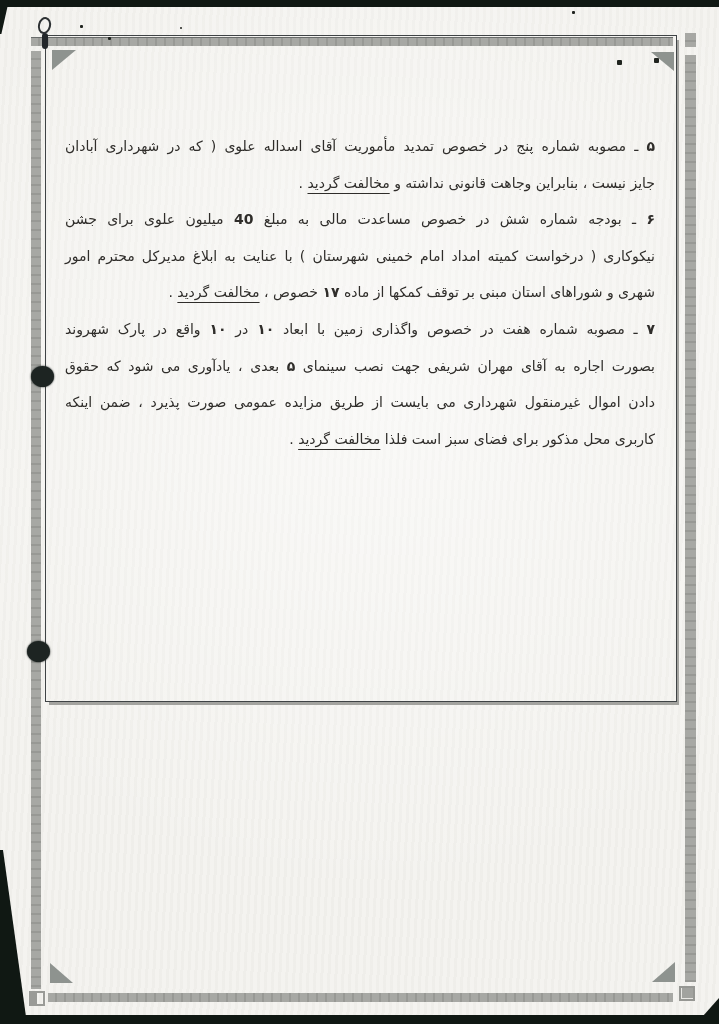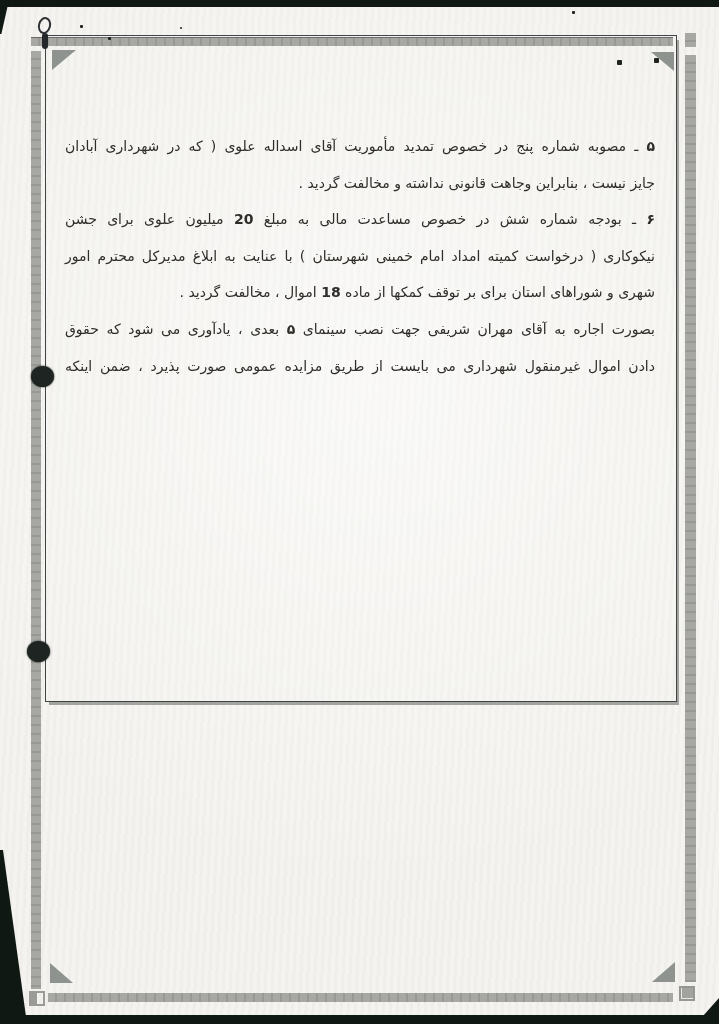--- a/index.html
+++ b/index.html
@@ -61,21 +61,21 @@
   .ink-hook{left:38px;top:17px;width:13px;height:17px;border:2px solid #2e3234;
     border-radius:50%;transform:rotate(14deg);background:transparent;}
   .ink-blob{left:42px;top:33px;width:6px;height:16px;border-radius:3px;background:#23272a;}
   .speck{background:#20241f;border-radius:1px;}
   
   .text-block{left:65px;top:128px;width:590px;direction:rtl;color:var(--ink);
     font-size:14px;}
   .line{height:36.6px;line-height:36.6px;text-align:justify;text-align-last:justify;overflow:visible;}
   .line.last{text-align-last:right;}
   .line span.b{font-weight:700;}
-  .line span.u{text-decoration-thickness:1.4px;text-underline-offset:5px;}
+  .line span.u{text-decoration:underline;text-decoration-thickness:1.4px;text-underline-offset:5px;}
 </style>
 </head>
 <body>
 
 <div id="page">
 
   <div class="abs edge-top"></div>
   <div class="abs edge-top-left-notch"></div>
   <div class="abs edge-bottom"></div>
   <div class="abs edge-left-wedge"></div>
@@ -97,25 +97,27 @@
   <div class="abs tri tri-br"></div>
 
   <div class="abs hole hole-1"></div>
   <div class="abs hole hole-2"></div>
   <div class="abs ink-hook"></div>
   <div class="abs ink-blob"></div>
 
   <div class="abs text-block" dir="rtl">
       <div class="line"><span class="b">۵</span><span> ـ مصوبه شماره پنج در خصوص تمدید مأموریت آقای اسداله علوی ( که در شهرداری آبادان</span></div>
       <div class="line last"><span>جایز نیست ، بنابراین وجاهت قانونی نداشته و </span><span class="u">مخالفت گردید</span><span> .</span></div>
-      <div class="line"><span class="b">۶</span><span> ـ بودجه شماره شش در خصوص مساعدت مالی به مبلغ </span><span class="b">20</span><span> میلیون علوی برای جشن</span></div>
+      <div class="line"><span class="b">۶</span><span> ـ بودجه شماره شش در خصوص مساعدت مالی به مبلغ </span><span class="b">40</span><span> میلیون علوی برای جشن</span></div>
       <div class="line"><span>نیکوکاری ( درخواست کمیته امداد امام خمینی شهرستان ) با عنایت به ابلاغ مدیرکل محترم امور</span></div>
-      <div class="line last"><span>شهری و شوراهای استان برای بر توقف کمکها از ماده </span><span class="b">18</span><span> اموال ، </span><span class="u">مخالفت گردید</span><span> .</span></div>
+      <div class="line last"><span>شهری و شوراهای استان مبنی بر توقف کمکها از ماده </span><span class="b">۱۷</span><span> خصوص ، </span><span class="u">مخالفت گردید</span><span> .</span></div>
+      <div class="line"><span class="b">۷</span><span> ـ مصوبه شماره هفت در خصوص واگذاری زمین با ابعاد </span><span class="b">۱۰</span><span> در </span><span class="b">۱۰</span><span> واقع در پارک شهروند</span></div>
       <div class="line"><span>بصورت اجاره به آقای مهران شریفی جهت نصب سینمای </span><span class="b">۵</span><span> بعدی ، یادآوری می شود که حقوق</span></div>
       <div class="line"><span>دادن اموال غیرمنقول شهرداری می بایست از طریق مزایده عمومی صورت پذیرد ، ضمن اینکه</span></div>
+      <div class="line last"><span>کاربری محل مذکور برای فضای سبز است فلذا </span><span class="u">مخالفت گردید</span><span> .</span></div>
     </div>
 
 <div class="abs speck" style="left: 80px; top: 25px; width: 3px; height: 3px;"></div>
     <div class="abs speck" style="left: 108px; top: 37px; width: 3px; height: 3px;"></div>
     <div class="abs speck" style="left: 180px; top: 27px; width: 2px; height: 2px;"></div>
     <div class="abs speck" style="left: 572px; top: 11px; width: 3px; height: 3px;"></div>
     <div class="abs speck" style="left: 617px; top: 60px; width: 5px; height: 5px;"></div>
     <div class="abs speck" style="left: 654px; top: 58px; width: 5px; height: 5px;"></div>
   </div>
 

